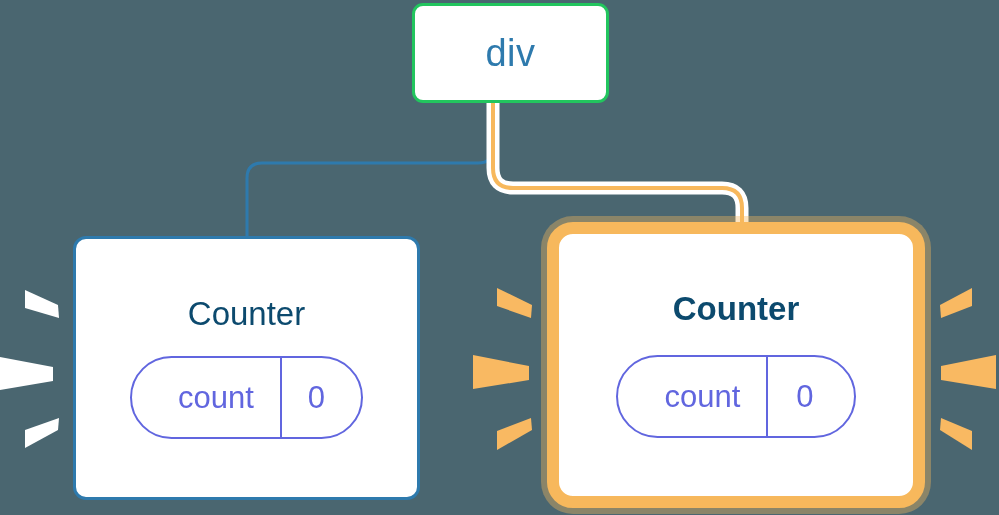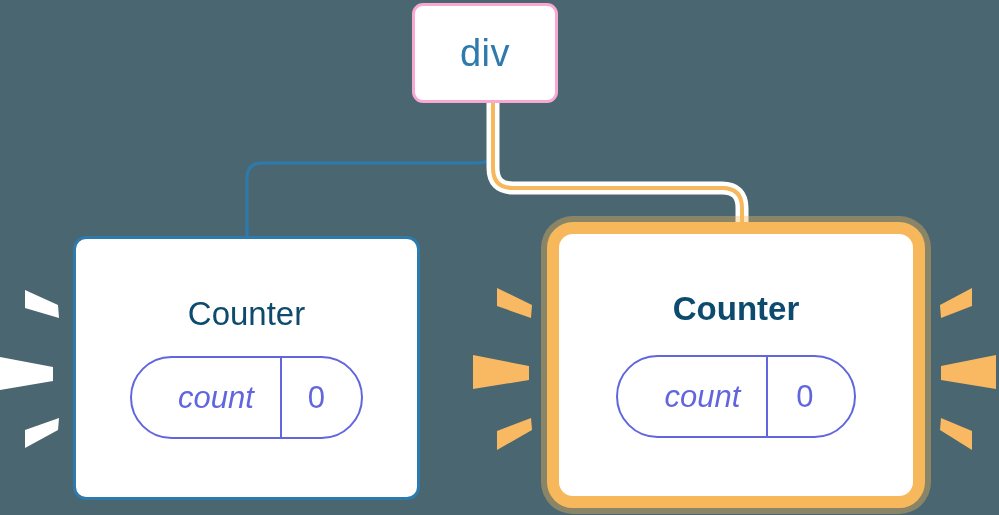--- a/index.html
+++ b/index.html
@@ -37,23 +37,23 @@
 
   
   .node {
     position: absolute;
     background: #ffffff;
     box-sizing: border-box;
   }
   .node-div {
     left: 412px;
     top: 3px;
-    width: 146px;
+    width: 197px;
     height: 100px;
-    border: 3px solid #f9a8d4;
+    border: 3px solid #22c55e;
     border-radius: 11px;
     z-index: 6;
   }
   .node-counter-left {
     left: 73px;
     top: 236px;
     width: 347px;
     height: 264px;
     border: 3px solid #2E7AAD;
     border-radius: 13px;
@@ -114,21 +114,20 @@
   .pill-val {
     display: flex;
     align-items: center;
     justify-content: center;
     color: #6166DF;
     font-size: 31px;
     line-height: 1;
   }
   .pill-key {
     padding: 0 26px 0 46px;
-    font-style: italic;
   }
   .pill-val {
     padding: 0 36px 0 26px;
     border-left: 2px solid #6166DF;
   }
   .pill-right .pill-key { padding: 0 26px 0 46px; }
   .pill-right .pill-val { padding: 0 40px 0 28px; }
 </style>
 </head>
 <body>

